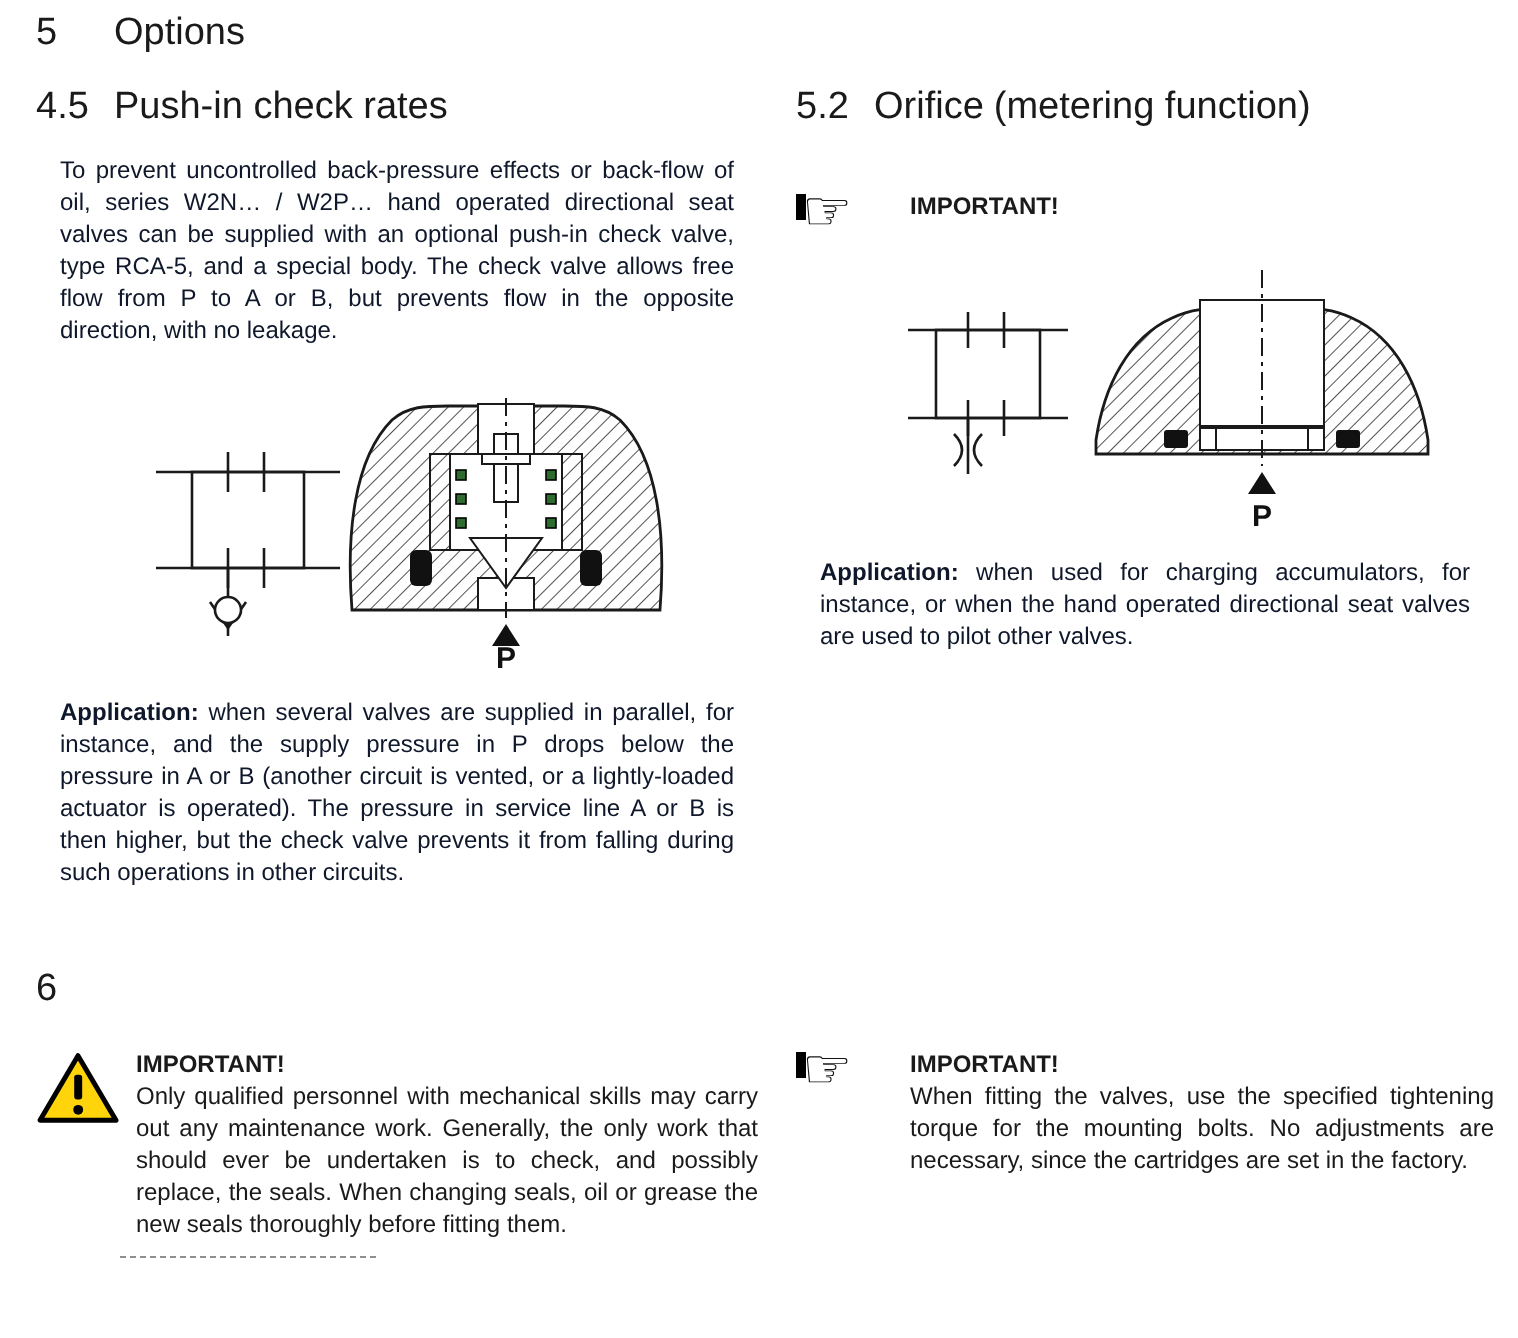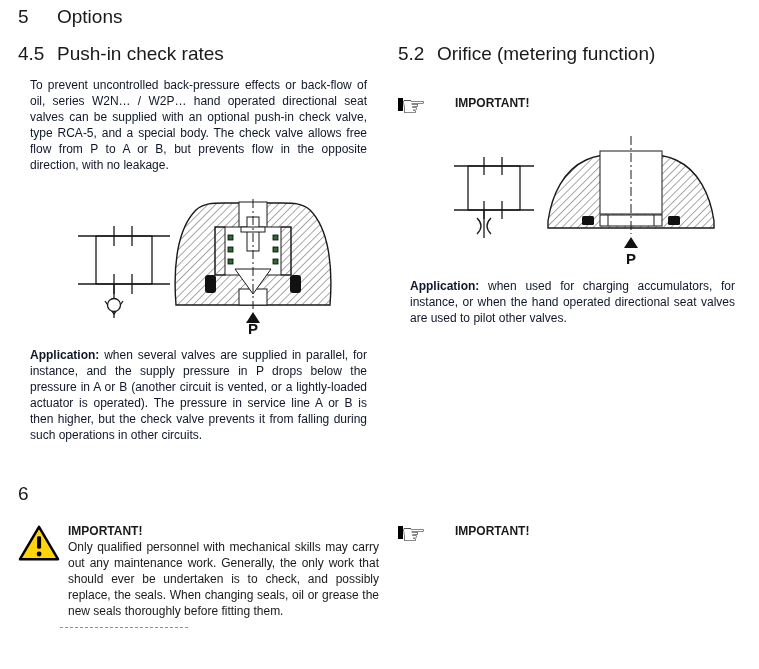--- a/index.html
+++ b/index.html
@@ -225,19 +225,20 @@
         <p class="note-text just">Only qualified personnel with mechanical skills may carry out any maintenance work. Generally, the only work that should ever be undertaken is to check, and possibly replace, the seals. When changing seals, oil or grease the new seals thoroughly before fitting them.</p>
       </div>
     </div>
 
     <div class="note">
       <div class="icon-cell">
         <span class="hand-icon"><span class="cuff"></span><span class="glyph">☞</span></span>
       </div>
       <div>
         <div class="note-title">IMPORTANT!</div>
+        <p class="note-text just">When fitting the valves, use the specified tightening torque for the mounting bolts. No adjustments are necessary, since the cartridges are set in the factory.</p>
       </div>
     </div>
   </div>
 
   <div class="stub"></div>
 
 </div>
 
 </body></html>

